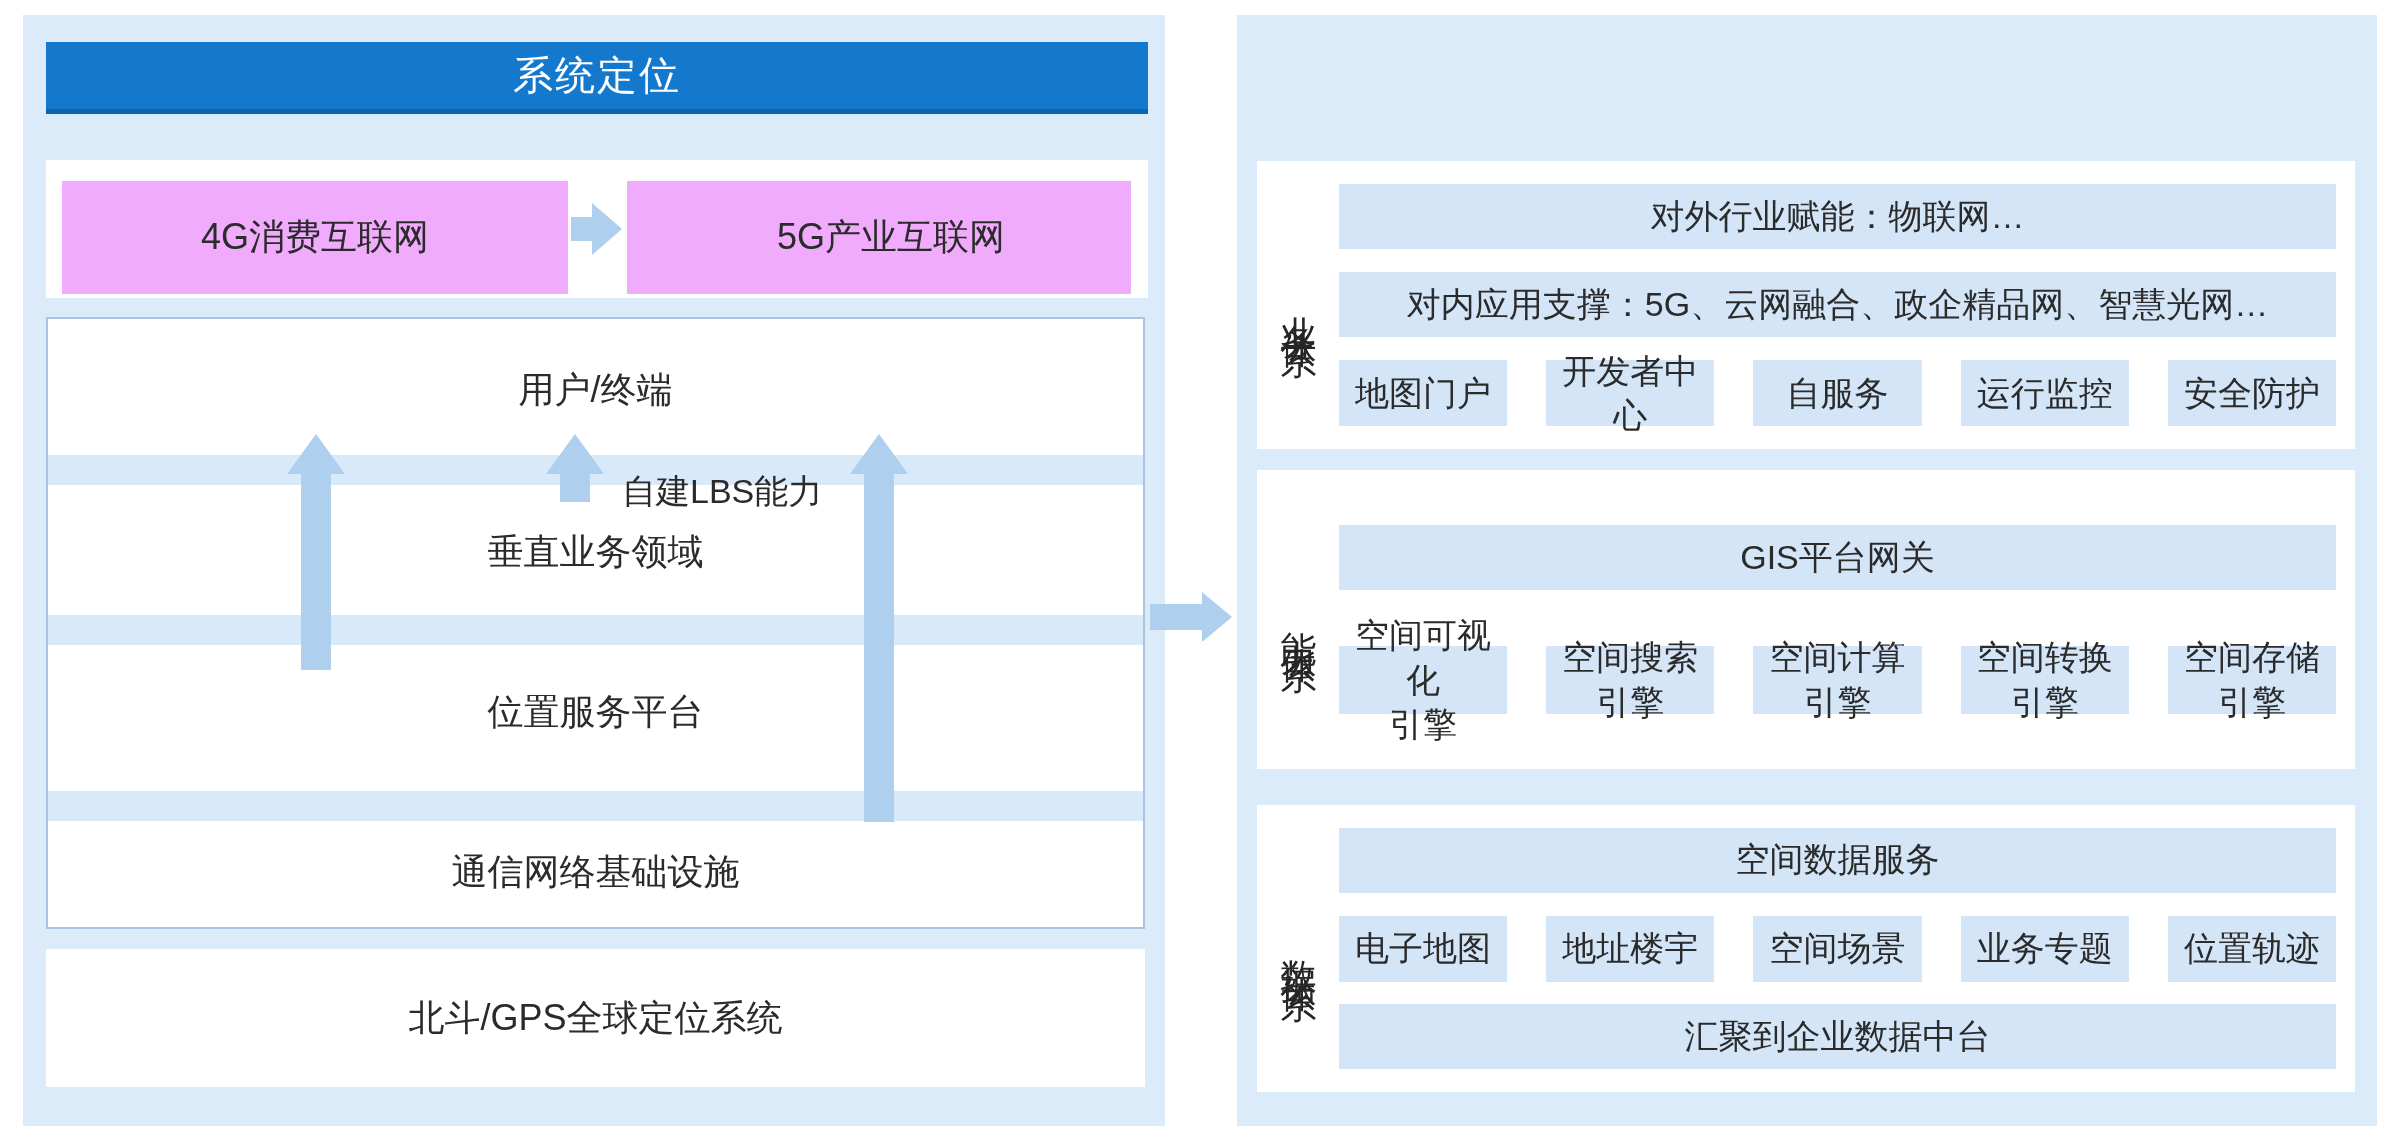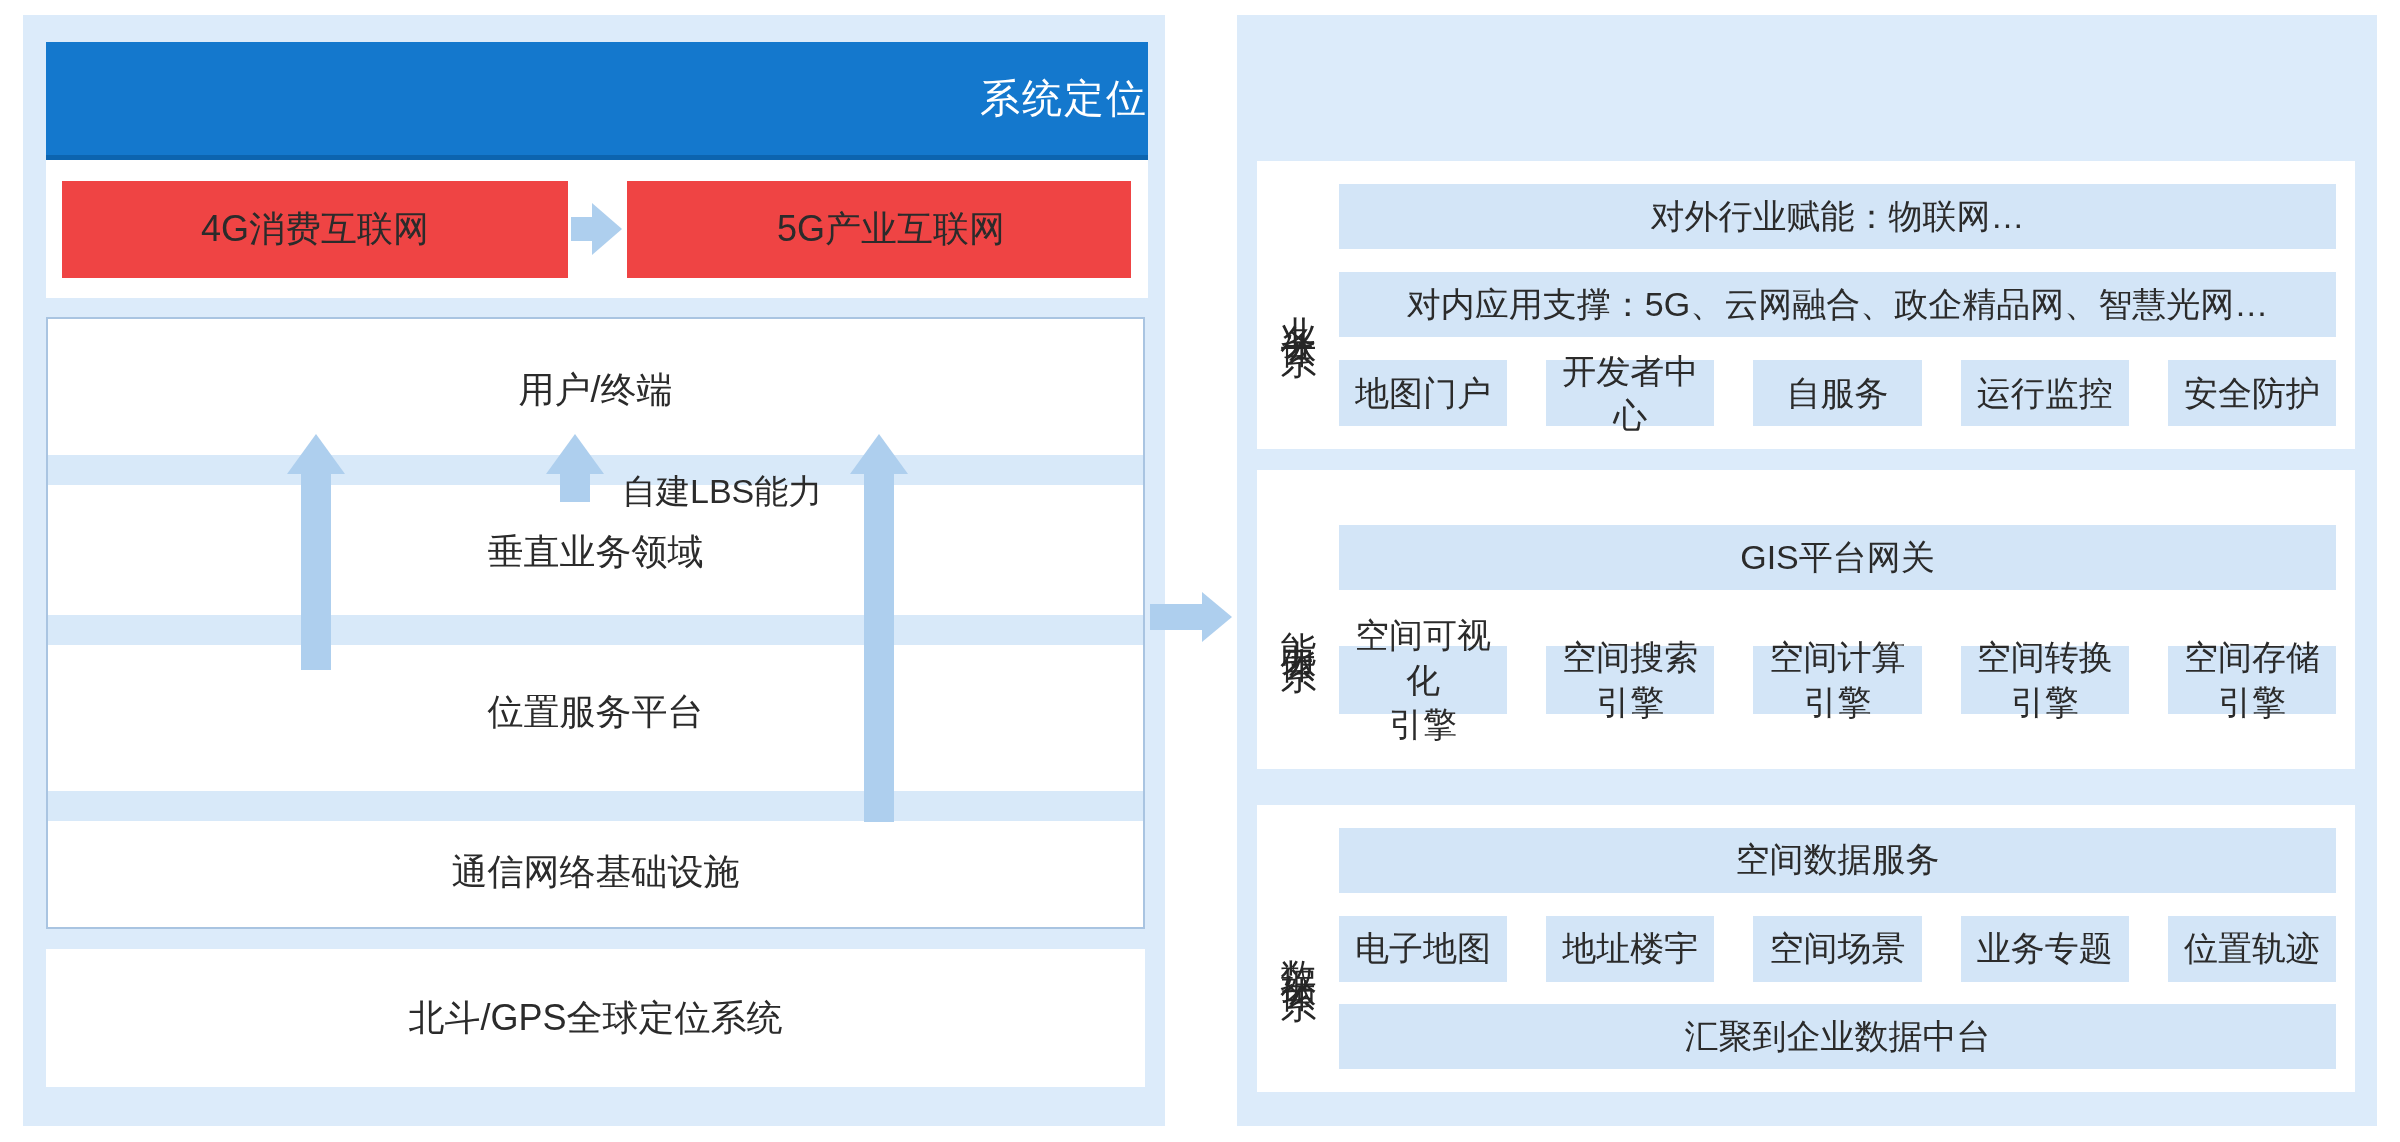--- a/index.html
+++ b/index.html
@@ -5,31 +5,31 @@
   * { margin:0; padding:0; box-sizing:border-box; }
   html,body { width:2400px; height:1142px; background:#ffffff; overflow:hidden;
               font-family:"Liberation Sans", sans-serif; color:#2b2b2b; }
   .stage { position:relative; width:2400px; height:1142px; background:#ffffff; }
 
   
   .panel { position:absolute; top:15px; height:1111px; background:#dcebfa; }
   .panel-left  { left:23px;  width:1142px; }
   .panel-right { left:1237px; width:1140px; }
 
-  .panel-header { position:absolute; top:27px; height:118px;
+  .panel-header { position:absolute; top:27px; height:72px;
                   background:#1478cd; border-bottom:5px solid #0c64af;
-                  display:flex; align-items:center; justify-content:flex-end; }
+                  display:flex; align-items:center; justify-content:center; }
   .panel-header span { color:#ffffff; font-size:40px; letter-spacing:2px; }
   .panel-left  .panel-header { left:23px; width:1102px; }
   .panel-right .panel-header { left:22px; width:1103px; }
 
   
   .flow-box { position:absolute; left:23px; top:145px; width:1102px; height:138px;
               background:#ffffff; }
-  .flow-item { position:absolute; top:21px; height:97px; background:#ef4444;
+  .flow-item { position:absolute; top:21px; height:113px; background:#f0abfc;
                display:flex; align-items:center; justify-content:center; font-size:36px; }
   .flow-from { left:16px;  width:506px; }
   .flow-to   { left:581px; width:504px;padding-left:24px; }
 
   .arrow-right { display:flex; align-items:center; }
   .arrow-right .shaft { background:#aecfee; }
   .arrow-right .head  { width:0; height:0; border-style:solid; border-color:transparent;
                         border-left-color:#aecfee; }
   .flow-arrow { position:absolute; left:525px; top:42px; height:53px; }
   .flow-arrow .shaft { width:21px; height:24px; }

